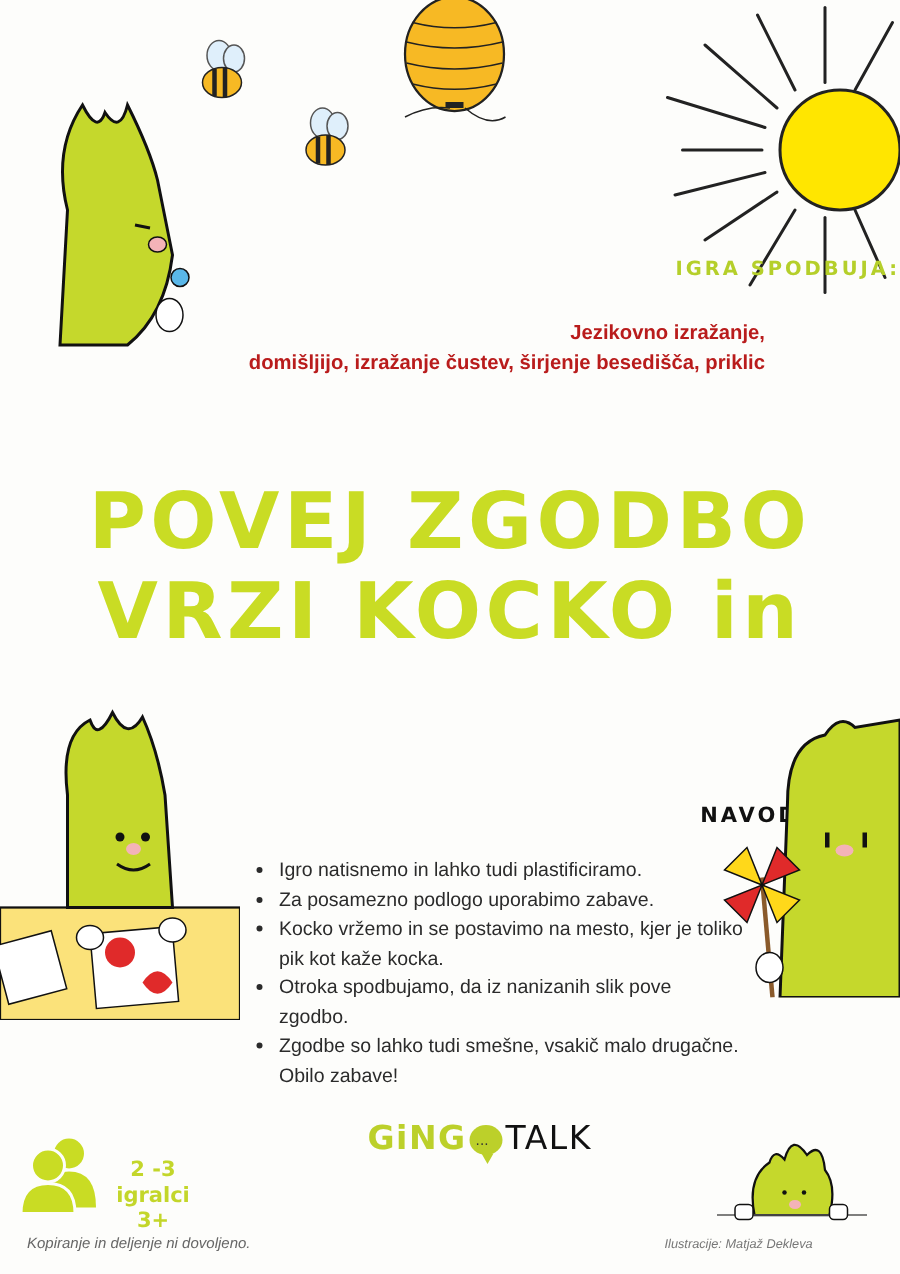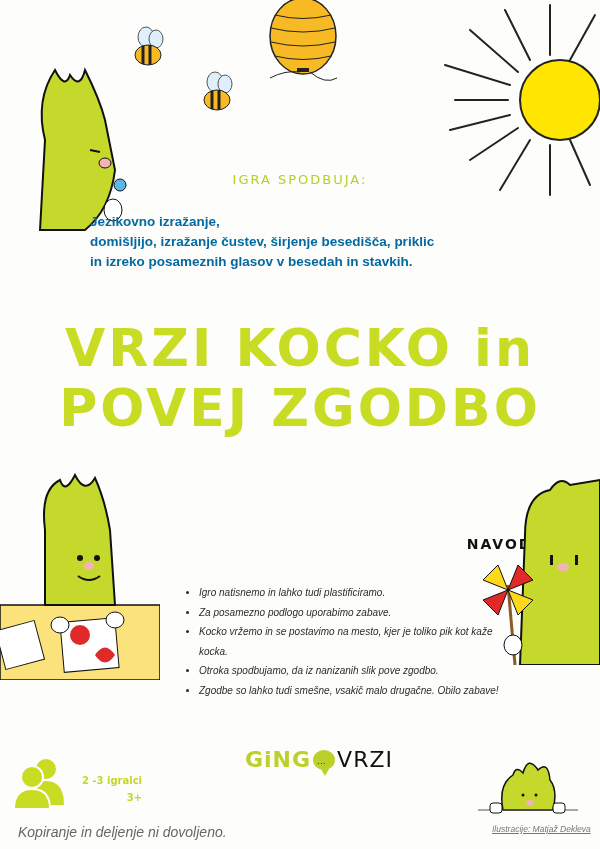--- a/index.html
+++ b/index.html
@@ -4,52 +4,52 @@
   <style>
     html, body { margin: 0; padding: 0; }
     body {
       width: 600px; height: 849px; position: relative; overflow: hidden;
       background: #fdfdfb;
       font-family: "Liberation Sans", sans-serif;
       color: #222;
     }
     .abs { position: absolute; }
     .subtitle-label {
-      left: 0; width: 600px; top: 172px; text-align: center;
+      left: 0; width: 600px; top: 172px; text-align: right;
       font-family: "DejaVu Sans", sans-serif; font-size: 13px; letter-spacing: 2px;
-      color: #b5cf2a; font-weight: normal;
+      color: #b5cf2a; font-weight: bold;
     }
     .skills {
-      left: 90px; width: 420px; top: 212px; text-align: left;
-      font-size: 13.5px; font-weight: bold; line-height: 20px; color: #0369a1;
+      left: 90px; width: 420px; top: 212px; text-align: right;
+      font-size: 13.5px; font-weight: bold; line-height: 20px; color: #b91c1c;
     }
     .title {
       left: 0; width: 600px; top: 318px; text-align: center;
       color: #c9dc24; font-family: "DejaVu Sans", sans-serif; font-weight: bold;
       font-size: 52px; line-height: 60px; letter-spacing: 3px;
     }
     .instr-heading {
       left: 0; width: 564px; top: 536px; text-align: right;
       font-family: "DejaVu Sans", sans-serif; font-weight: bold; font-size: 14px;
       letter-spacing: 2px; color: #111;
     }
     .instr-list {
-      left: 172px; width: 310px; top: 570px; margin: 13px; padding: 0 0 0 14px;
-      font-size: 10px; line-height: 19.5px; color: #2b2b2b; font-style: italic;
+      left: 172px; width: 310px; top: 570px; margin: 0; padding: 0 0 0 14px;
+      font-size: 13px; line-height: 19.5px; color: #2b2b2b;
     }
     .instr-list li { margin: 0; }
     .players {
       left: 62px; top: 772px; color: #c3d62a; font-family: "DejaVu Sans", sans-serif;
-      font-weight: bold; font-size: 10px; text-align: right; width: 80px; line-height: 17px;
+      font-weight: bold; font-size: 14px; text-align: center; width: 80px; line-height: 17px;
     }
     .copyright {
-      left: 18px; top: 824px; font-size: 14px; font-style: italic; color: #666;
+      left: 18px; top: 824px; font-size: 10px; font-style: italic; color: #666;
     }
     .credits {
-      left: 492px; top: 824px; font-size: 8.5px; font-style: italic; color: #777; text-decoration: underline;
+      left: 443px; top: 824px; font-size: 8.5px; font-style: italic; color: #777;
     }
     .logo {
       left: 245px; top: 747px; font-family: "DejaVu Sans", sans-serif; font-size: 22px;
       letter-spacing: 1px; display: flex; align-items: center; text-align: center;
     }
     .logo .g { color: #bcd02a; font-weight: bold; }
     .logo .t { color: #111; }
     .logo .bubble {
       width: 22px; height: 20px; border-radius: 50%; background: #bcd02a; margin: 0 2px;
       position: relative; display: inline-block;
@@ -113,26 +113,25 @@
   <ellipse cx="80" cy="103" rx="6" ry="5" fill="#f4b3b8" stroke="#111"></ellipse>
   <line x1="65" y1="90" x2="75" y2="92" stroke="#111" stroke-width="2"></line>
   <circle cx="95" cy="125" r="6" fill="#5ab7e8" stroke="#111"></circle>
   <ellipse cx="88" cy="150" rx="9" ry="11" fill="#fff" stroke="#111"></ellipse>
 </svg>
 
 <div class="abs subtitle-label">IGRA SPODBUJA:</div>
 <div class="abs skills">
   <div>Jezikovno izražanje,</div>
   <div>domišljijo, izražanje čustev, širjenje besedišča, priklic</div>
-  <div>in izreko posameznih glasov v besedah in stavkih.</div>
 </div>
 
 <div class="abs title">
+  <div>POVEJ ZGODBO</div>
   <div>VRZI KOCKO in</div>
-  <div>POVEJ ZGODBO</div>
 </div>
 
 <svg class="abs" style="left:0;top:470px" width="160" height="210">
   <rect x="0" y="135" width="160" height="75" fill="#fbe27a" stroke="#111" stroke-width="1.5"></rect>
   <path d="M45 135 L45 60 Q40 20 60 10 Q65 25 75 5 Q85 25 95 8 Q105 30 110 60 L115 135 Z" fill="#c5d82c" stroke="#111" stroke-width="2"></path>
   <circle cx="80" cy="88" r="3" fill="#111"></circle>
     <circle cx="97" cy="88" r="3" fill="#111"></circle>
   <ellipse cx="89" cy="96" rx="5" ry="4" fill="#f4b3b8"></ellipse>
   <path d="M78 106 Q89 114 100 106" stroke="#111" fill="none" stroke-width="2"></path>
   <rect x="62" y="150" width="55" height="50" fill="#fff" stroke="#111" transform="rotate(-5 90 175)"></rect>
@@ -177,21 +176,21 @@
   <div>2 -3 igralci</div>
   <div>3+</div>
 </div>
 <div class="abs copyright">Kopiranje in deljenje ni dovoljeno.</div>
 
 <div class="abs logo">
   <span class="g">GiNG</span>
   <span class="bubble">
       <span>...</span>
     </span>
-  <span class="t">VRZI</span>
+  <span class="t">TALK</span>
 </div>
 
 <svg class="abs" style="left:478px;top:755px" width="100" height="62">
   <path d="M25 55 Q20 30 35 20 Q38 10 45 18 Q50 0 60 15 Q70 5 72 25 Q80 35 75 55 Z" fill="#c5d82c" stroke="#111" stroke-width="1.5"></path>
   <line x1="0" y1="55" x2="100" y2="55" stroke="#555"></line>
   <circle cx="45" cy="40" r="1.5" fill="#111"></circle>
     <circle cx="58" cy="40" r="1.5" fill="#111"></circle>
   <ellipse cx="52" cy="48" rx="4" ry="3" fill="#f4b3b8"></ellipse>
   <rect x="12" y="48" width="12" height="10" rx="3" fill="#fff" stroke="#111"></rect>
     <rect x="75" y="48" width="12" height="10" rx="3" fill="#fff" stroke="#111"></rect>

